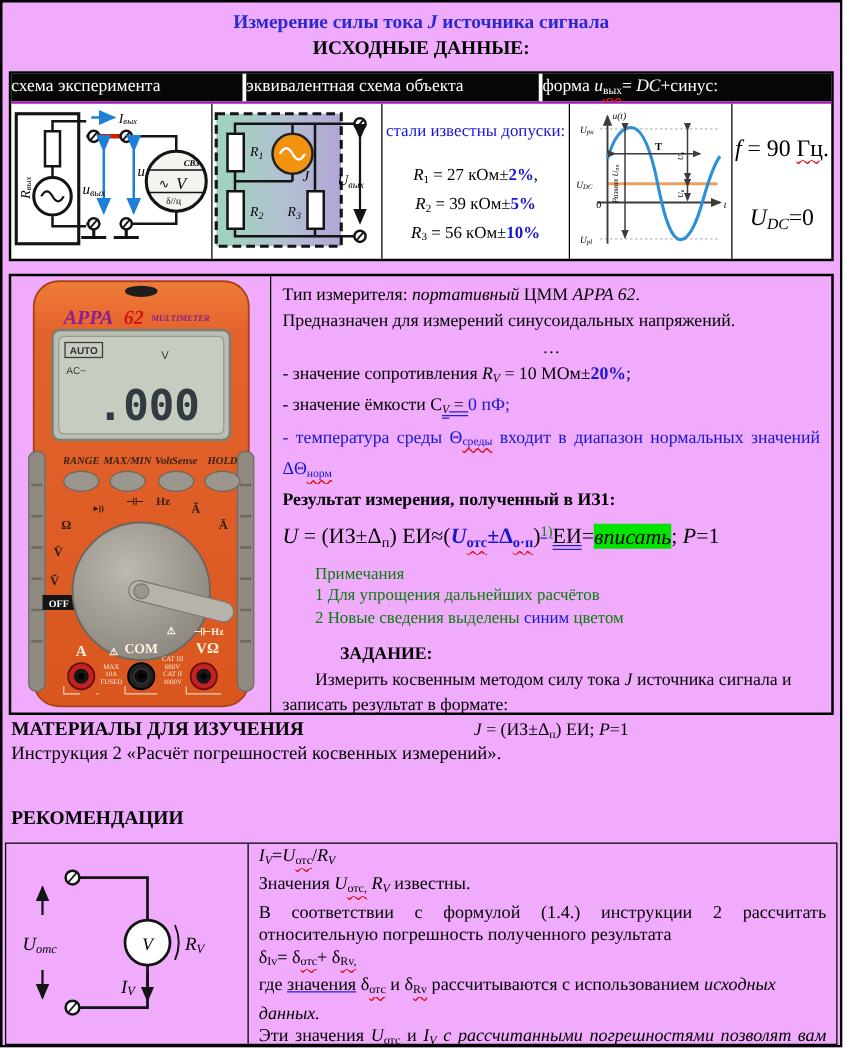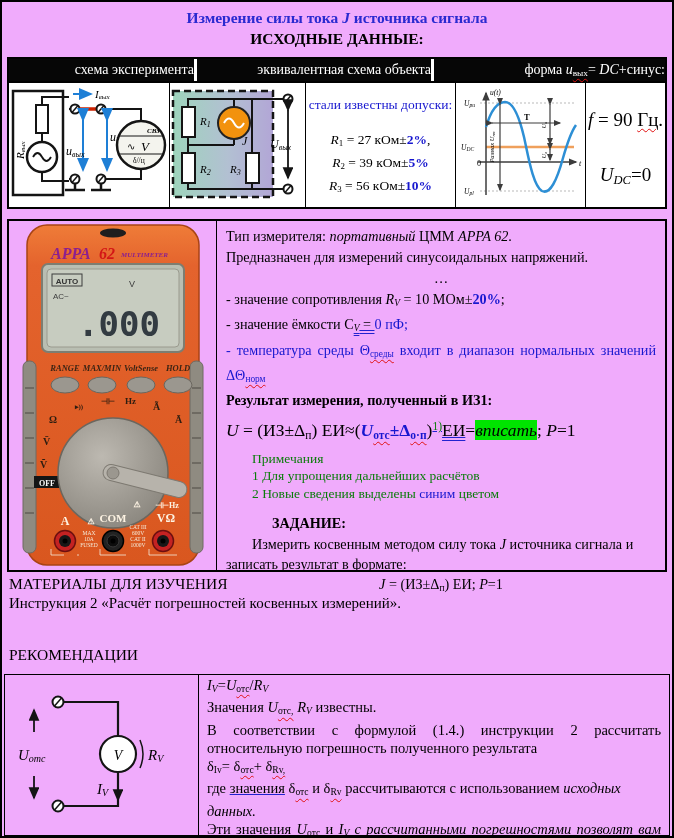--- a/index.html
+++ b/index.html
@@ -14,23 +14,23 @@
   .wavy{text-decoration-line:underline;text-decoration-style:wavy;text-decoration-color:#e01010;
         text-decoration-thickness:1px;text-underline-offset:2px}
   .dunl{text-decoration-line:underline;text-decoration-style:double;text-decoration-color:#2222d0}
   .unl{text-decoration-line:underline;text-decoration-color:#2222d0}
   
   .title{margin-top:7px;text-align:center;font-size:15.5px;font-weight:bold;color:#2a2ad0}
   .subtitle{text-align:center;font-size:15.5px;font-weight:bold;margin-top:3px}
   
   .data-table{position:absolute;left:5px;right:5px;top:55px;border:2px solid #000;background:#fff}
   .thead{display:flex;background:#060606;color:#fff;height:22px;align-items:center;font-size:14px}
-  .hcell{text-align:right;box-sizing:border-box;height:22px;line-height:22px;border-right:3px solid #fff}
+  .hcell{text-align:left;box-sizing:border-box;height:22px;line-height:22px;border-right:3px solid #fff}
   .hc1{width:188px}.hc2{width:237px}.hc3{flex:1;border-right:none}
-  .tbody{display:flex;border-top:2px solid #000000;height:124px}
+  .tbody{display:flex;border-top:2px solid #a21caf;height:124px}
   .bcell{box-sizing:border-box;border-right:1.5px solid #000;overflow:hidden}
   .c1{width:161px}.c2{width:136px}.c3{width:150px}.c4{width:130px}.c5{flex:1;border-right:none}
   .c3{text-align:center;padding-top:13px;font-size:13.5px;line-height:19px}
   .tol-intro{color:#1717cf;line-height:18px;margin-bottom:16px}
   .tol-line{line-height:20px}
   .c5{text-align:center;font-size:19px}
   .c5 .freq{margin-top:26px}.c5 .udc{margin-top:33px}
   
   .meter-box{position:absolute;left:5px;right:5px;top:217px;height:353px;border:2px solid #000;
              display:flex;box-sizing:border-box}
@@ -41,21 +41,21 @@
   .dots{text-align:center;line-height:13px}
   .jst{text-align:justify}
   .frm{font-size:17.5px;line-height:28px;margin:1px 0}
   .note{margin-left:26px;font-size:13.5px;line-height:17.5px}
   .gap8{height:9px}
   .task-title{margin-left:46px;line-height:21px;margin-top:2px}
   .task-body{text-indent:26px;line-height:20px}
   .task-frm{text-align:center;line-height:20px}
   
   .materials{position:absolute;left:7px;right:7px;top:572px;font-size:15px}
-  .materials .h{font-weight:normal;font-size:15.5px;line-height:20px}
+  .materials .h{font-weight:bold;font-size:15.5px;line-height:20px}
   .materials .p{line-height:19px}
   .materials .h2{margin-top:32px}
   
   .bottom-table{position:absolute;left:2px;right:2px;top:672px;bottom:0;border:1.5px solid #000;
                 display:flex;box-sizing:border-box}
   .bt-left{width:194px;border-right:1.5px solid #000;box-sizing:border-box;display:flex;
            align-items:center;justify-content:center}
   .bt-right{flex:1;padding:1px 8px 0 8px;font-size:14.5px}
   .bt-right .ln{line-height:18px}
   .ctr{text-align:left}

